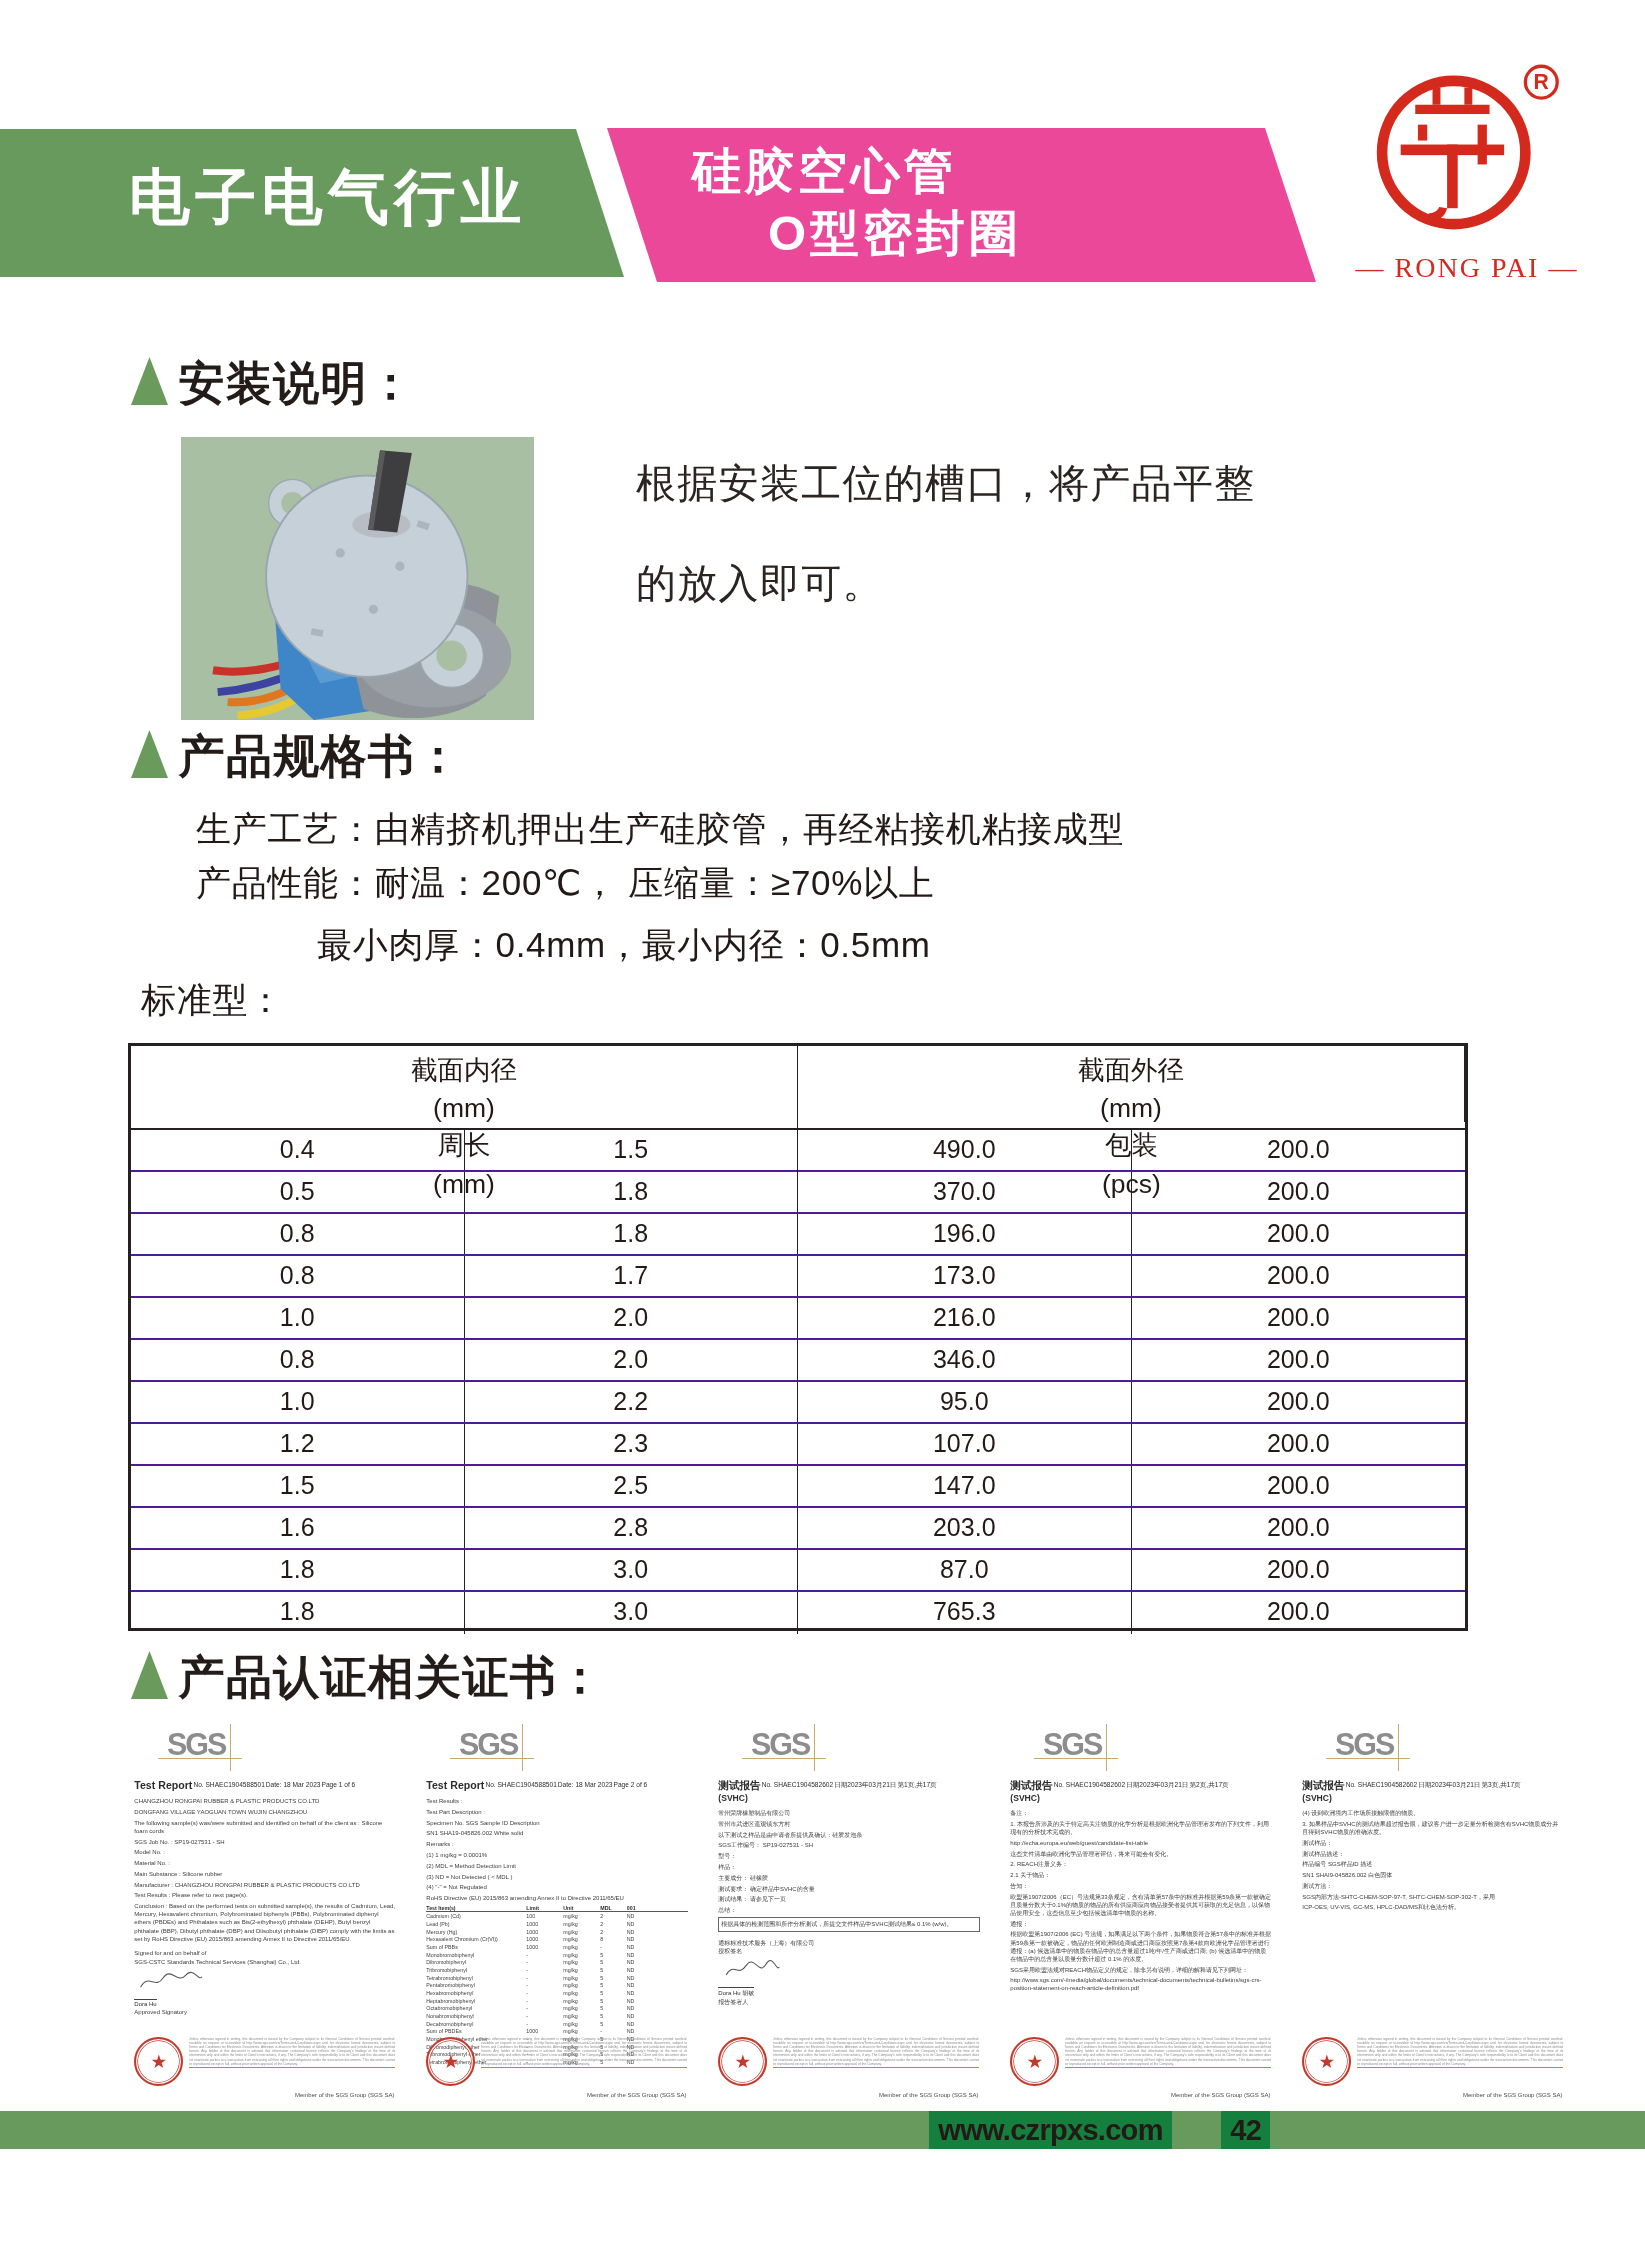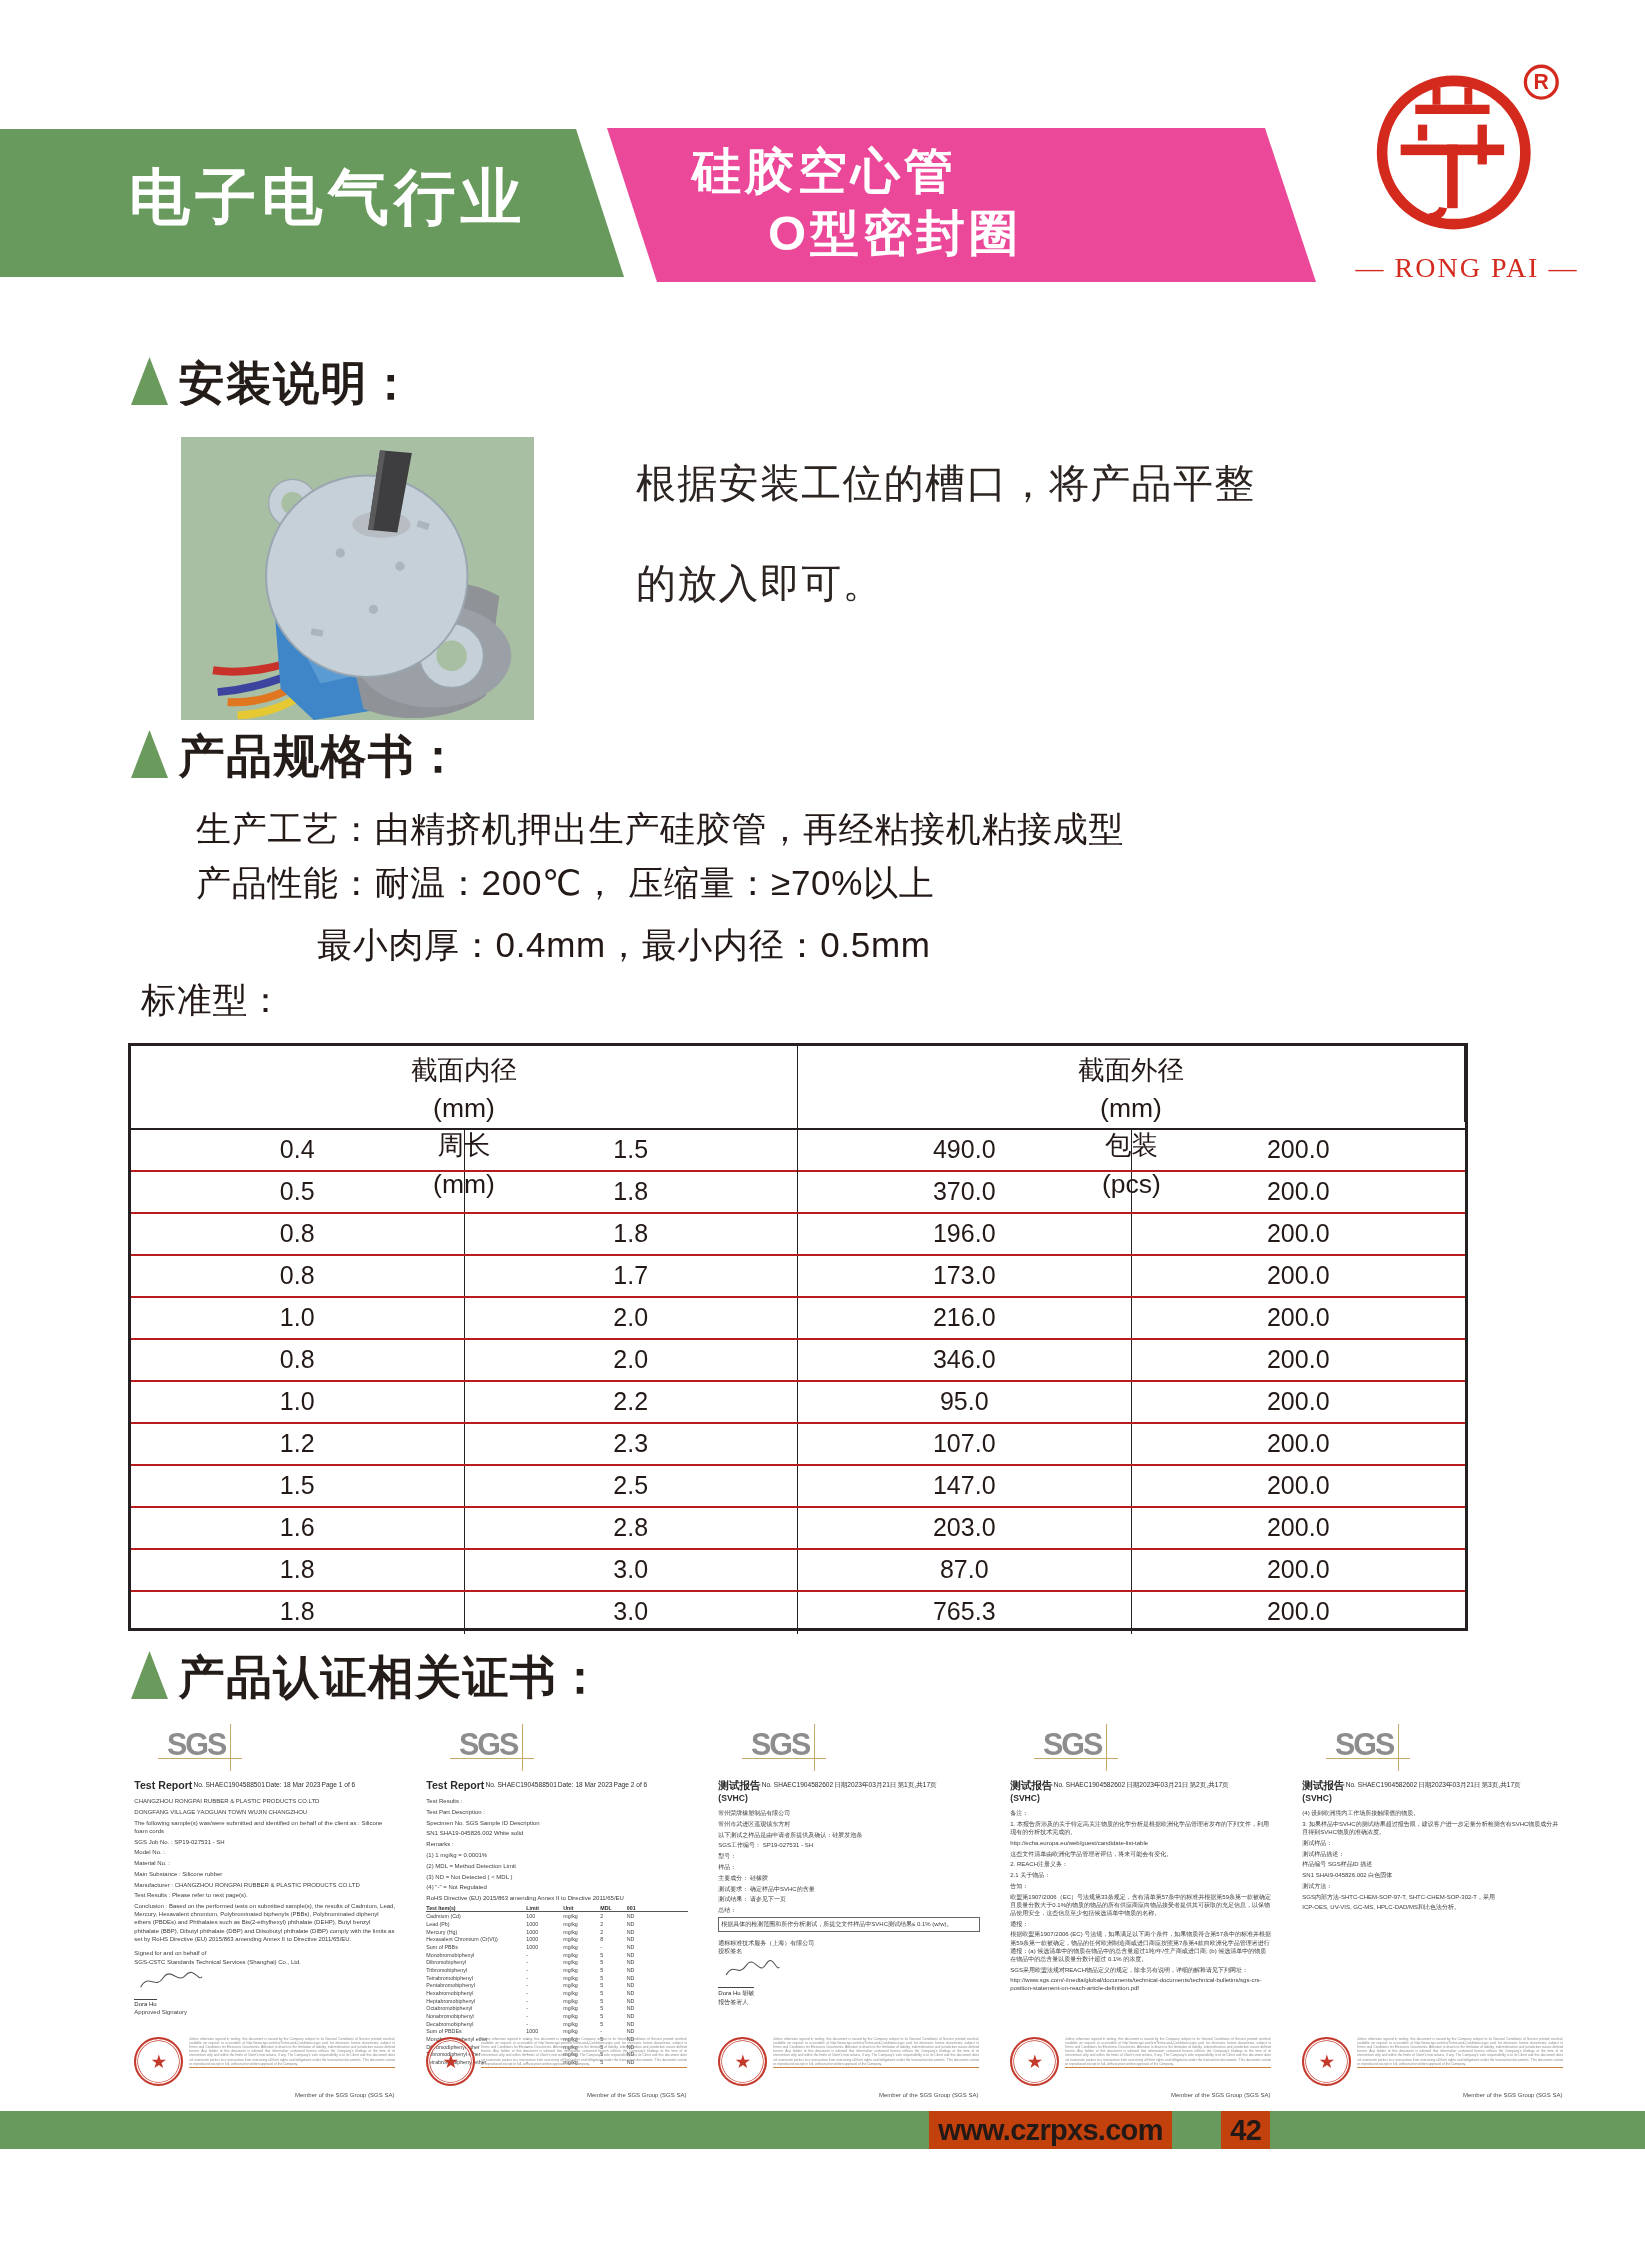--- a/index.html
+++ b/index.html
@@ -55,21 +55,21 @@
   .spec-table {
     position:absolute; left:128px; top:1043px; width:1340px; height:588px;
     border:3.3px solid #262022; background:#fff;
   }
   .t-head { display:grid; grid-template-columns:repeat(2,1fr); height:84px; border-bottom:2.7px solid #262022; }
   .t-head .hc { border-right:1.3px solid #262022; text-align:center; padding-top:10.6px; }
   .t-head .hc:last-child { border-right:none; }
   .t-head .hc .hl { display:block; font-size:26.5px; color:#231916; line-height:1; }
   .t-head .hc .hl + .hl { margin-top:12px; }
   .t-rows { }
-  .t-row { display:grid; grid-template-columns:repeat(4,1fr); height:42px; border-bottom:2px solid #b91c1c; }
+  .t-row { display:grid; grid-template-columns:repeat(4,1fr); height:42px; border-bottom:2px solid #4c1d95; }
   .t-row:last-child { border-bottom:none; }
   .t-row .tc { border-right:1.3px solid #262022; text-align:center; font-size:25px; color:#231916; line-height:39px; }
   .t-row .tc:last-child { border-right:none; }
 
   
   .certs { position:absolute; left:129px; top:1724px; width:1440px; height:382px; display:flex; gap:20px; }
   .cert { position:relative; width:272px; height:382px; background:#ffffff; overflow:hidden; }
   .sgs {
     position:relative; display:inline-block; margin:4px 0 0 38px;
     font-size:30.5px; font-weight:bold; color:#8d8d8d; letter-spacing:-2px; line-height:1.1;
@@ -103,21 +103,21 @@
   }
   .member { position:absolute; right:6.6px; bottom:8px; font-size:6px; color:#4a4a4a; }
 
   
   .footer { position:absolute; left:0; top:2111px; width:1646px; height:38px; display:flex; align-items:stretch; }
   .fgreen { background:#68995d; }
   .fg1 { flex:none; width:929px; }
   .fg2 { flex:none; width:49px; }
   .fg3 { flex:1; }
   .ftext {
-    flex:none; background:#c2410c; color:#231916; display:flex; align-items:center; justify-content:center;
+    flex:none; background:#15803d; color:#231916; display:flex; align-items:center; justify-content:center;
     font-size:29px; font-weight:bold; letter-spacing:-0.7px; padding:0 9.3px; white-space:nowrap;
   }
 </style>
 </head>
 <body>
 
 <div id="page">
 
   <div class="banner">
     <div class="banner-text">电子电气行业</div>

